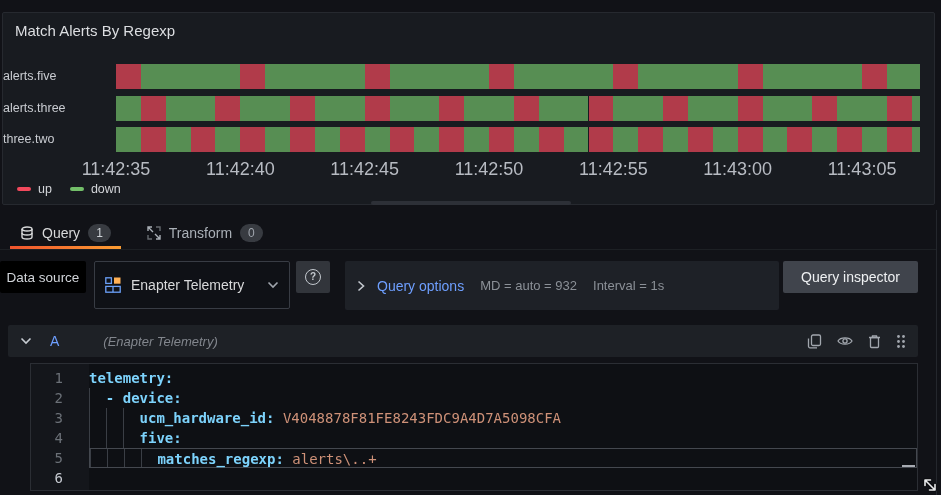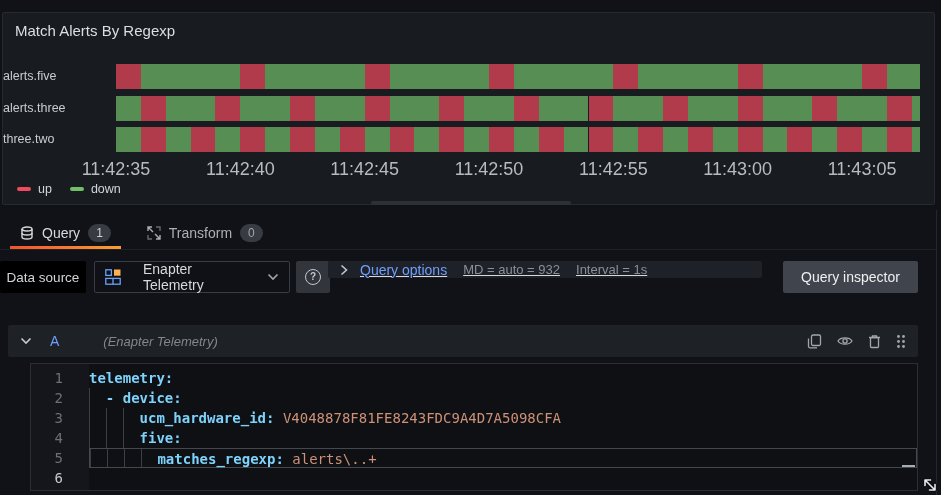--- a/index.html
+++ b/index.html
@@ -35,30 +35,30 @@
   .tab:not(.active) .tab-label{color:#aab0b7;}
   .tab-badge{background:#383b41;border-radius:9px;height:18px;line-height:18px;padding:0 8px;font-size:12px;color:#cfd3d8;}
   .tab:not(.active) .tab-badge{color:#9fa4ac;}
   .tab-underline{position:absolute;left:0;right:0;bottom:0;height:3px;
                  background:linear-gradient(90deg,#f0542d,#fb9d32);}
 
   
   .ds-row{position:absolute;left:0;top:261px;width:941px;height:32px;}
   .ds-label{position:absolute;left:0;top:0;width:86px;height:32px;background:#000000;border-radius:2px;
             display:flex;align-items:center;justify-content:center;font-size:13.5px;font-weight:500;color:#d2d5da;}
-  .ds-picker{position:absolute;left:94px;top:0;width:196px;height:32px;background:#0f1116;
+  .ds-picker{position:absolute;left:94px;top:0;width:196px;height:48px;background:#0f1116;
              border:1px solid #383c44;border-radius:2px;box-sizing:border-box;display:flex;align-items:center;
-             padding:0 10px;gap:22px;cursor:pointer;}
+             padding:0 10px;gap:10px;cursor:pointer;}
   .ds-picker-value{font-size:14px;color:#d8d9da;flex:1;}
   .help-btn{position:absolute;left:296px;top:0;width:34px;height:32px;background:#32353b;border-radius:2px;
             display:flex;align-items:center;justify-content:center;cursor:pointer;}
   .help-circle{width:16px;height:16px;border:1.5px solid #c3c8ce;border-radius:50%;box-sizing:border-box;
                font-size:10px;line-height:13px;text-align:center;color:#c3c8ce;font-weight:700;}
-  .qo-bar{position:absolute;left:328px;top:0;width:434px;height:17px;background:#1e2127;border-radius:2px;
-          display:flex;align-items:center;padding:0 12px;gap:16px;box-sizing:border-box;text-decoration:underline;}
+  .qo-bar{position:absolute;left:345px;top:0;width:434px;height:49px;background:#1e2127;border-radius:2px;
+          display:flex;align-items:center;padding:0 12px;gap:16px;box-sizing:border-box;}
   .qo-toggle{display:flex;align-items:center;gap:12px;cursor:pointer;}
   .qo-label{font-size:14px;font-weight:500;color:#6e9fff;}
   .qo-meta{font-size:13px;color:#8b9097;}
   .inspector-btn{position:absolute;left:783px;top:0;width:135px;height:32px;background:#40444c;border-radius:2px;
                  display:flex;align-items:center;justify-content:center;font-size:14px;font-weight:500;color:#eef0f2;cursor:pointer;}
 
   
   .qrow{position:absolute;left:8px;top:325px;width:910px;height:32px;background:#1e2126;border-radius:2px;
         display:flex;align-items:center;padding:0 12px;box-sizing:border-box;}
   .qrow-refid{font-size:14px;font-weight:500;color:#6e9fff;margin-left:18px;}

